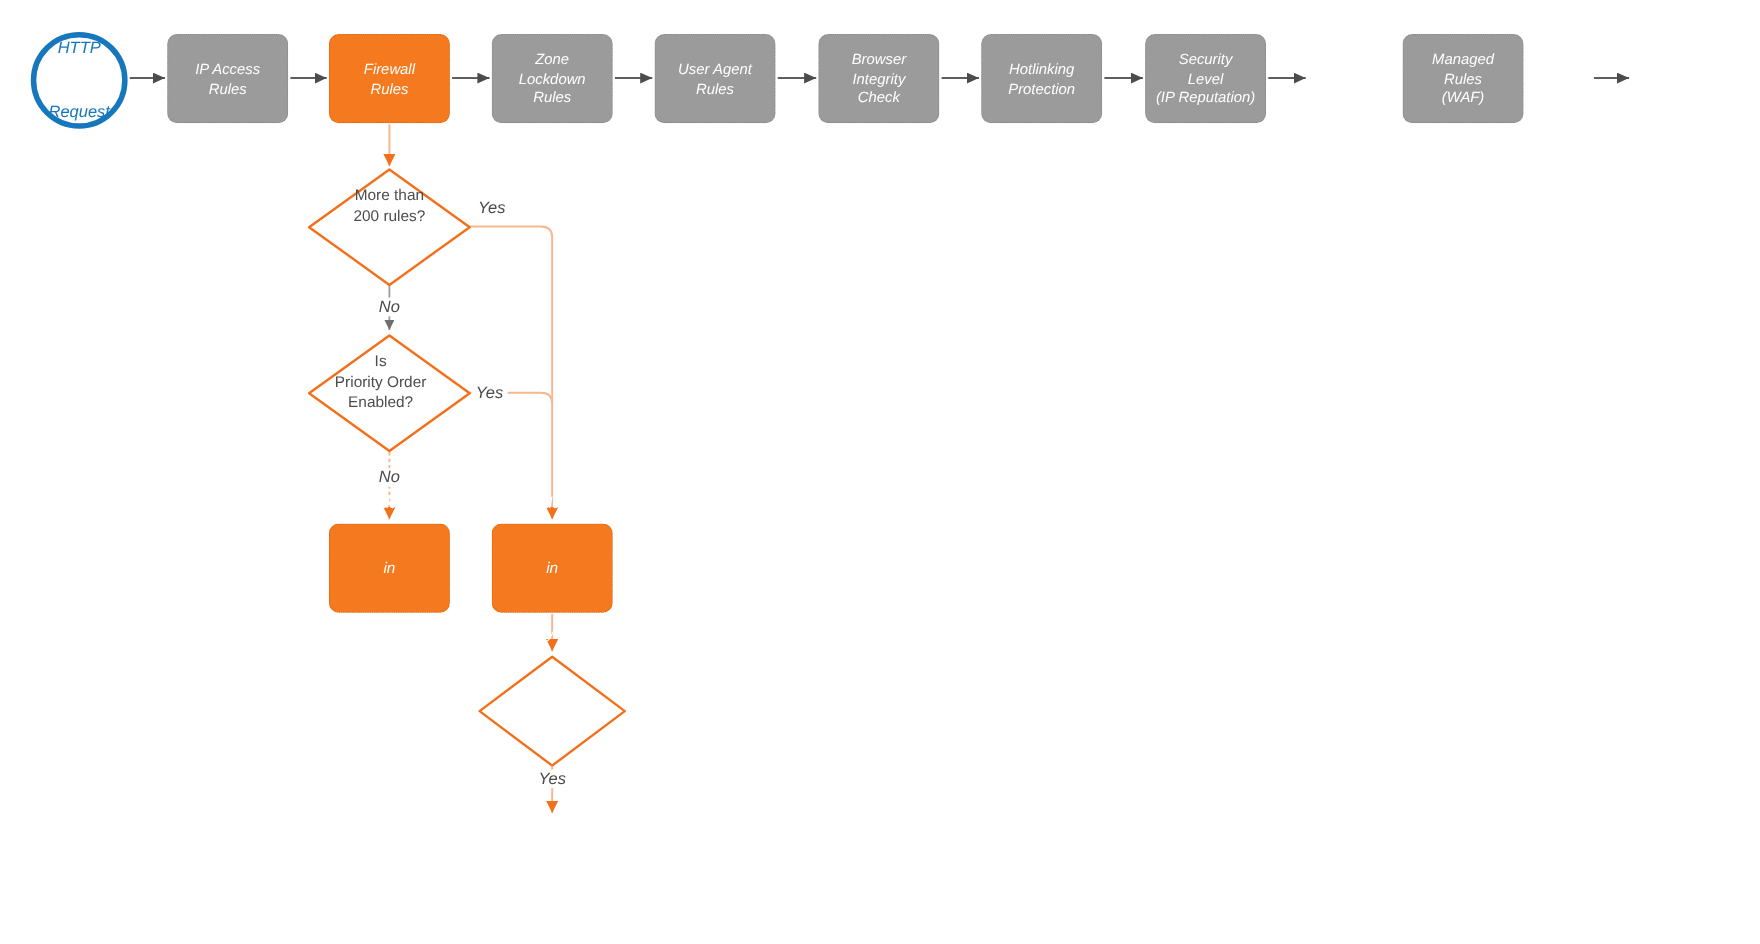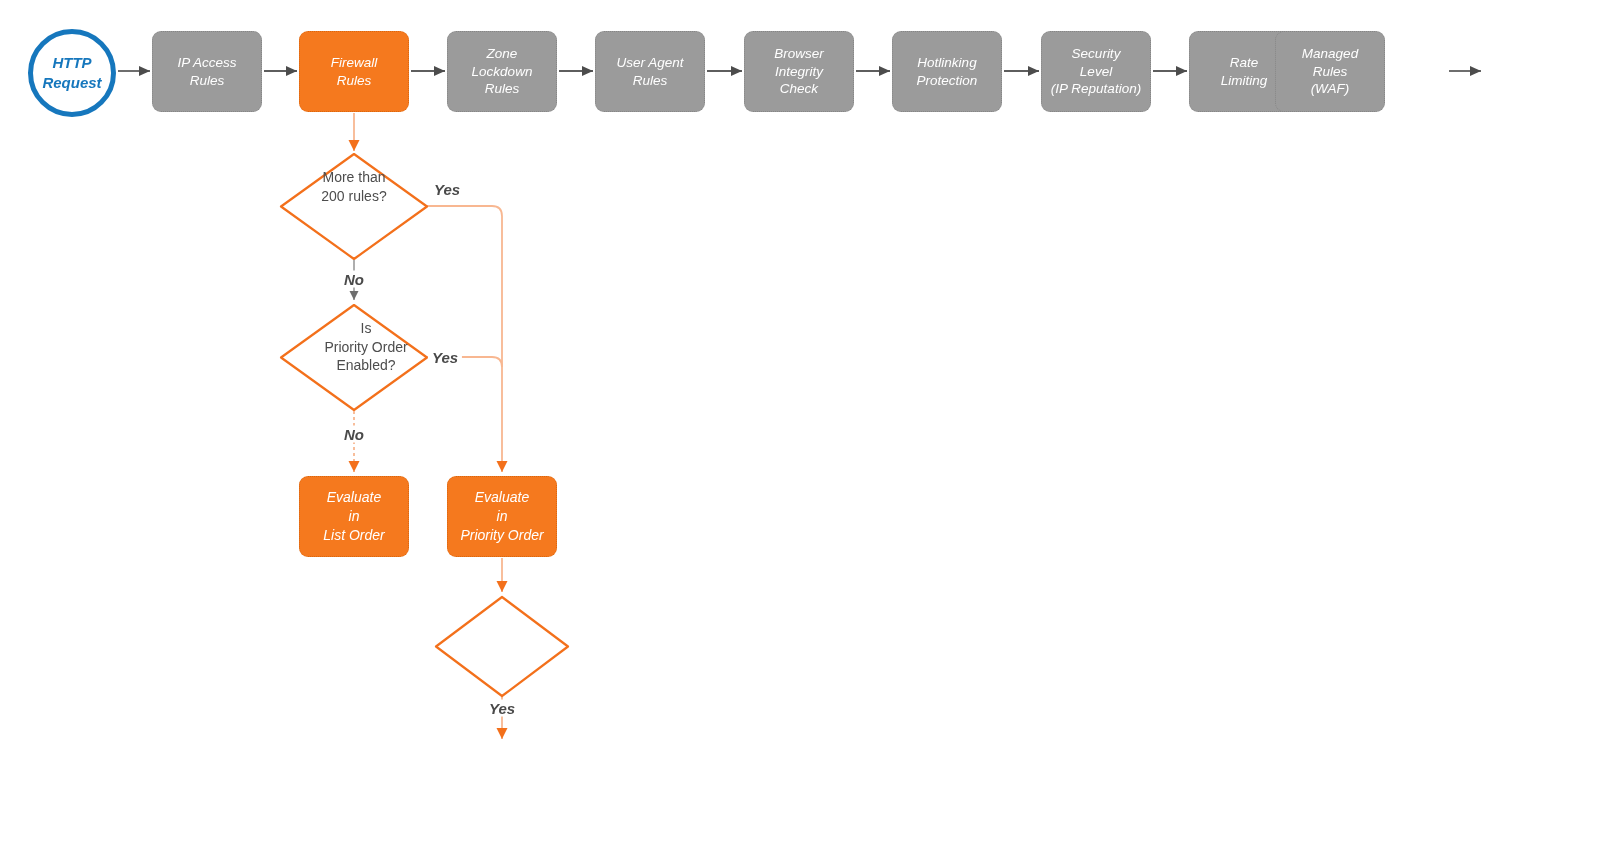--- a/index.html
+++ b/index.html
@@ -18,33 +18,33 @@
 
   .node{position:absolute;display:flex;flex-direction:column;align-items:center;justify-content:center;
         text-align:center;box-sizing:border-box;}
   .ln{display:block;}
 
   .step{width:110px;height:81px;top:31px;border-radius:9px;color:#fff;font-style:italic;
         font-size:13.5px;line-height:1.33;}
   .step.gray{background:var(--gray_fill);border:1px dotted #868686;}
   .step.orange{background:var(--orange_fill);border:1px dotted #d9660f;text-align:center;}
 
-  .circle{width:88px;height:88px;border-radius:50%;font-weight:bold;font-style:italic;
-          font-size:15px;line-height:1.35;}
+  .circle{width:88px;height:88px;border-radius:50%;font-weight:normal;font-style:italic;
+          font-size:15px;line-height:1.35;justify-content:space-between;}
   .circle.start{left:28px;top:29px;background:#fff;border:5px solid var(--blue);color:var(--blue);}
   .circle.end{left:1483px;top:28px;background:var(--blue);color:#fff;font-size:15.5px;}
 
   .action{width:110px;height:81px;border-radius:9px;background:var(--orange_fill);
-          border:1px dotted #d9660f;color:#fff;font-style:italic;font-size:14px;line-height:1.35;}
+          border:1px dotted #d9660f;color:#fff;font-style:italic;font-size:14px;line-height:1.35;gap:40px;}
 
   .dtext{position:absolute;color:#4D4D4D;font-size:14px;line-height:1.33;text-align:center;
          display:flex;flex-direction:column;align-items:center;}
 
   .elabel{position:absolute;transform:translate(-50%,-50%);color:var(--text_dark);
-          font-style:italic;font-size:15px;background:#fff;padding:0 4px;white-space:nowrap;font-weight:bold;}
+          font-style:italic;font-size:15px;background:#fff;padding:0 4px;white-space:nowrap;}
 
   .pipe{stroke:var(--pipe_line);stroke-width:1.8;}
   .flow{stroke:var(--flow_line);stroke-width:1.8;fill:none;}
   .flow.dashed{stroke-dasharray:3 3;}
   .gflow{stroke:#9a9a9a;stroke-width:1.6;fill:none;}
   .diamond{fill:#ffffff;stroke:var(--flow_arrow);stroke-width:2.2;stroke-linejoin:round;}
 </style>
 </head>
 <body>
 
@@ -116,35 +116,31 @@
   </div>
   <div class="node step gray" style="left:1041px">
     <span class="ln">Security</span>
     <span class="ln">Level</span>
     <span class="ln">(IP Reputation)</span>
   </div>
   <div class="node step gray" style="left:892px">
     <span class="ln">Hotlinking</span>
     <span class="ln">Protection</span>
   </div>
-  <div class="node step gray" style="left:1189px">
-    <span class="ln">Rate</span>
-    <span class="ln">Limiting</span>
-  </div>
   <div class="node step gray" style="left:1275px">
     <span class="ln">Managed</span>
     <span class="ln">Rules</span>
     <span class="ln">(WAF)</span>
   </div>
 
   <div class="dtext" style="left:284px;top:168px;width:140px;height:76px">
     <span class="ln">More than</span>
     <span class="ln">200 rules?</span>
   </div>
-  <div class="dtext" style="left:296px;top:319px;width:140px;height:76px">
+  <div class="dtext" style="left:276px;top:319px;width:140px;height:76px">
     <span class="ln">Is</span>
     <span class="ln">Priority Order</span>
     <span class="ln">Enabled?</span>
   </div>
 
   <div class="node action" style="left:299px;top:476px">
     <span class="ln">Evaluate</span>
     <span class="ln">in</span>
     <span class="ln">List Order</span>
   </div>

